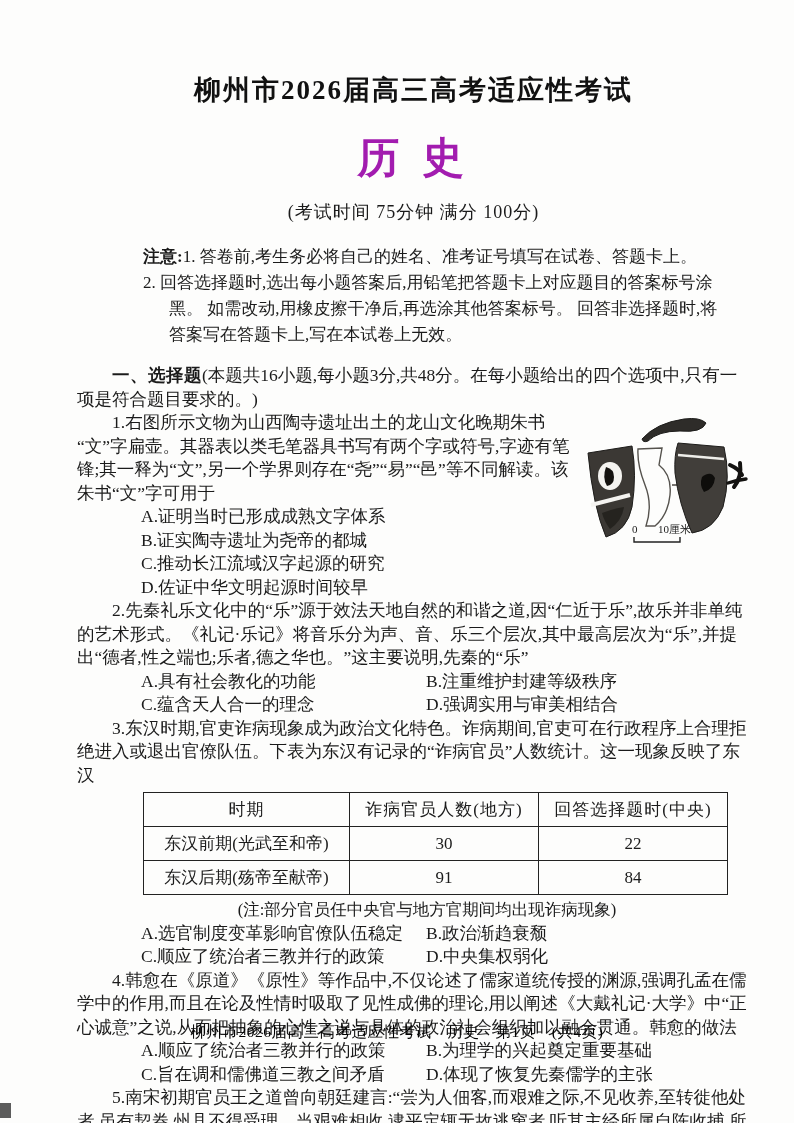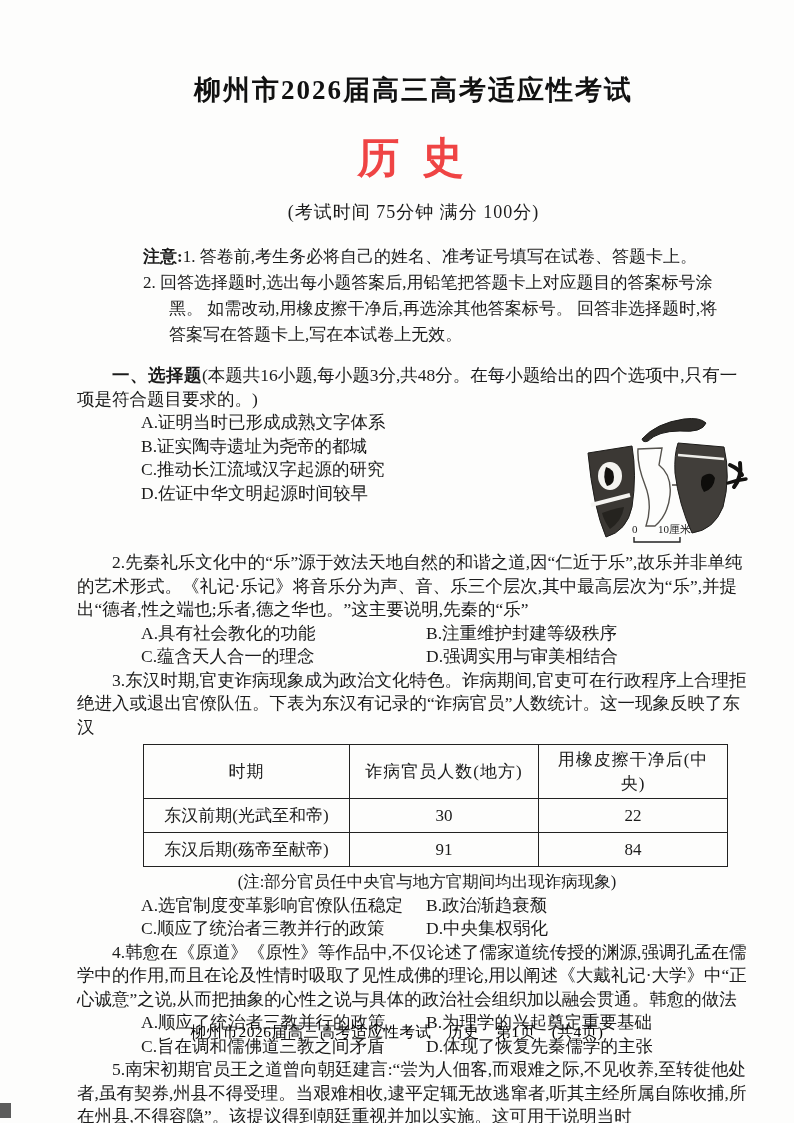--- a/index.html
+++ b/index.html
@@ -25,21 +25,21 @@
     font-weight:bold;
     letter-spacing:2px;
     color:#111;
   }
   .subject-title{
     margin:22px 0 0 0;
     text-align:center;
     font-size:42px;
     font-weight:bold;
     letter-spacing:6px;
-    color:#ef4444;
+    color:#a21caf;
   }
   .exam-meta{
     margin-top:14px;
     text-align:center;
     font-size:18px;
     letter-spacing:1px;
   }
   
   .notice{
     margin:20px 0 0 66px;
@@ -162,20 +162,21 @@
         <path d="M158,50 q2,14 -6,24" stroke-width="4"></path>
         <path d="M146,70 q9,-3 18,-4" stroke-width="3.4"></path>
       </g>
 
       <g>
         <text x="50" y="120" font-size="11" fill="#1b1b1b">0</text>
         <text x="76" y="120" font-size="11" fill="#1b1b1b">10厘米</text>
         <path d="M52,124 v5 h46 v-5" stroke="#222" stroke-width="1.4" fill="none"></path>
       </g>
     </svg>
+    <p class="stem">1.右图所示文物为山西陶寺遗址出土的龙山文化晚期朱书“文”字扁壶。其器表以类毛笔器具书写有两个字或符号,字迹有笔锋;其一释为“文”,另一个学界则存在“尧”“易”“邑”等不同解读。该朱书“文”字可用于</p>
     <div class="opts">
       <div class="opt">A.证明当时已形成成熟文字体系</div>
       <div class="opt">B.证实陶寺遗址为尧帝的都城</div>
       <div class="opt">C.推动长江流域汉字起源的研究</div>
       <div class="opt">D.佐证中华文明起源时间较早</div>
     </div>
   </div>
 
   <div class="q">
     <p class="stem">2.先秦礼乐文化中的“乐”源于效法天地自然的和谐之道,因“仁近于乐”,故乐并非单纯的艺术形式。《礼记·乐记》将音乐分为声、音、乐三个层次,其中最高层次为“乐”,并提出“德者,性之端也;乐者,德之华也。”这主要说明,先秦的“乐”</p>
@@ -187,21 +188,21 @@
     </div>
   </div>
 
   <div class="q">
     <p class="stem">3.东汉时期,官吏诈病现象成为政治文化特色。诈病期间,官吏可在行政程序上合理拒绝进入或退出官僚队伍。下表为东汉有记录的“诈病官员”人数统计。这一现象反映了东汉</p>
     <table class="qtable">
       <tbody>
           <tr>
         <th class="col-period">时期</th>
         <th class="col-local">诈病官员人数(地方)</th>
-        <th class="col-central">用橡皮擦干净后(中央)</th>
+        <th class="col-central">回答选择题时(中央)</th>
       </tr>
       <tr>
         <td>东汉前期(光武至和帝)</td>
         <td>30</td>
         <td>22</td>
       </tr>
       <tr>
         <td>东汉后期(殇帝至献帝)</td>
         <td>91</td>
         <td>84</td>

